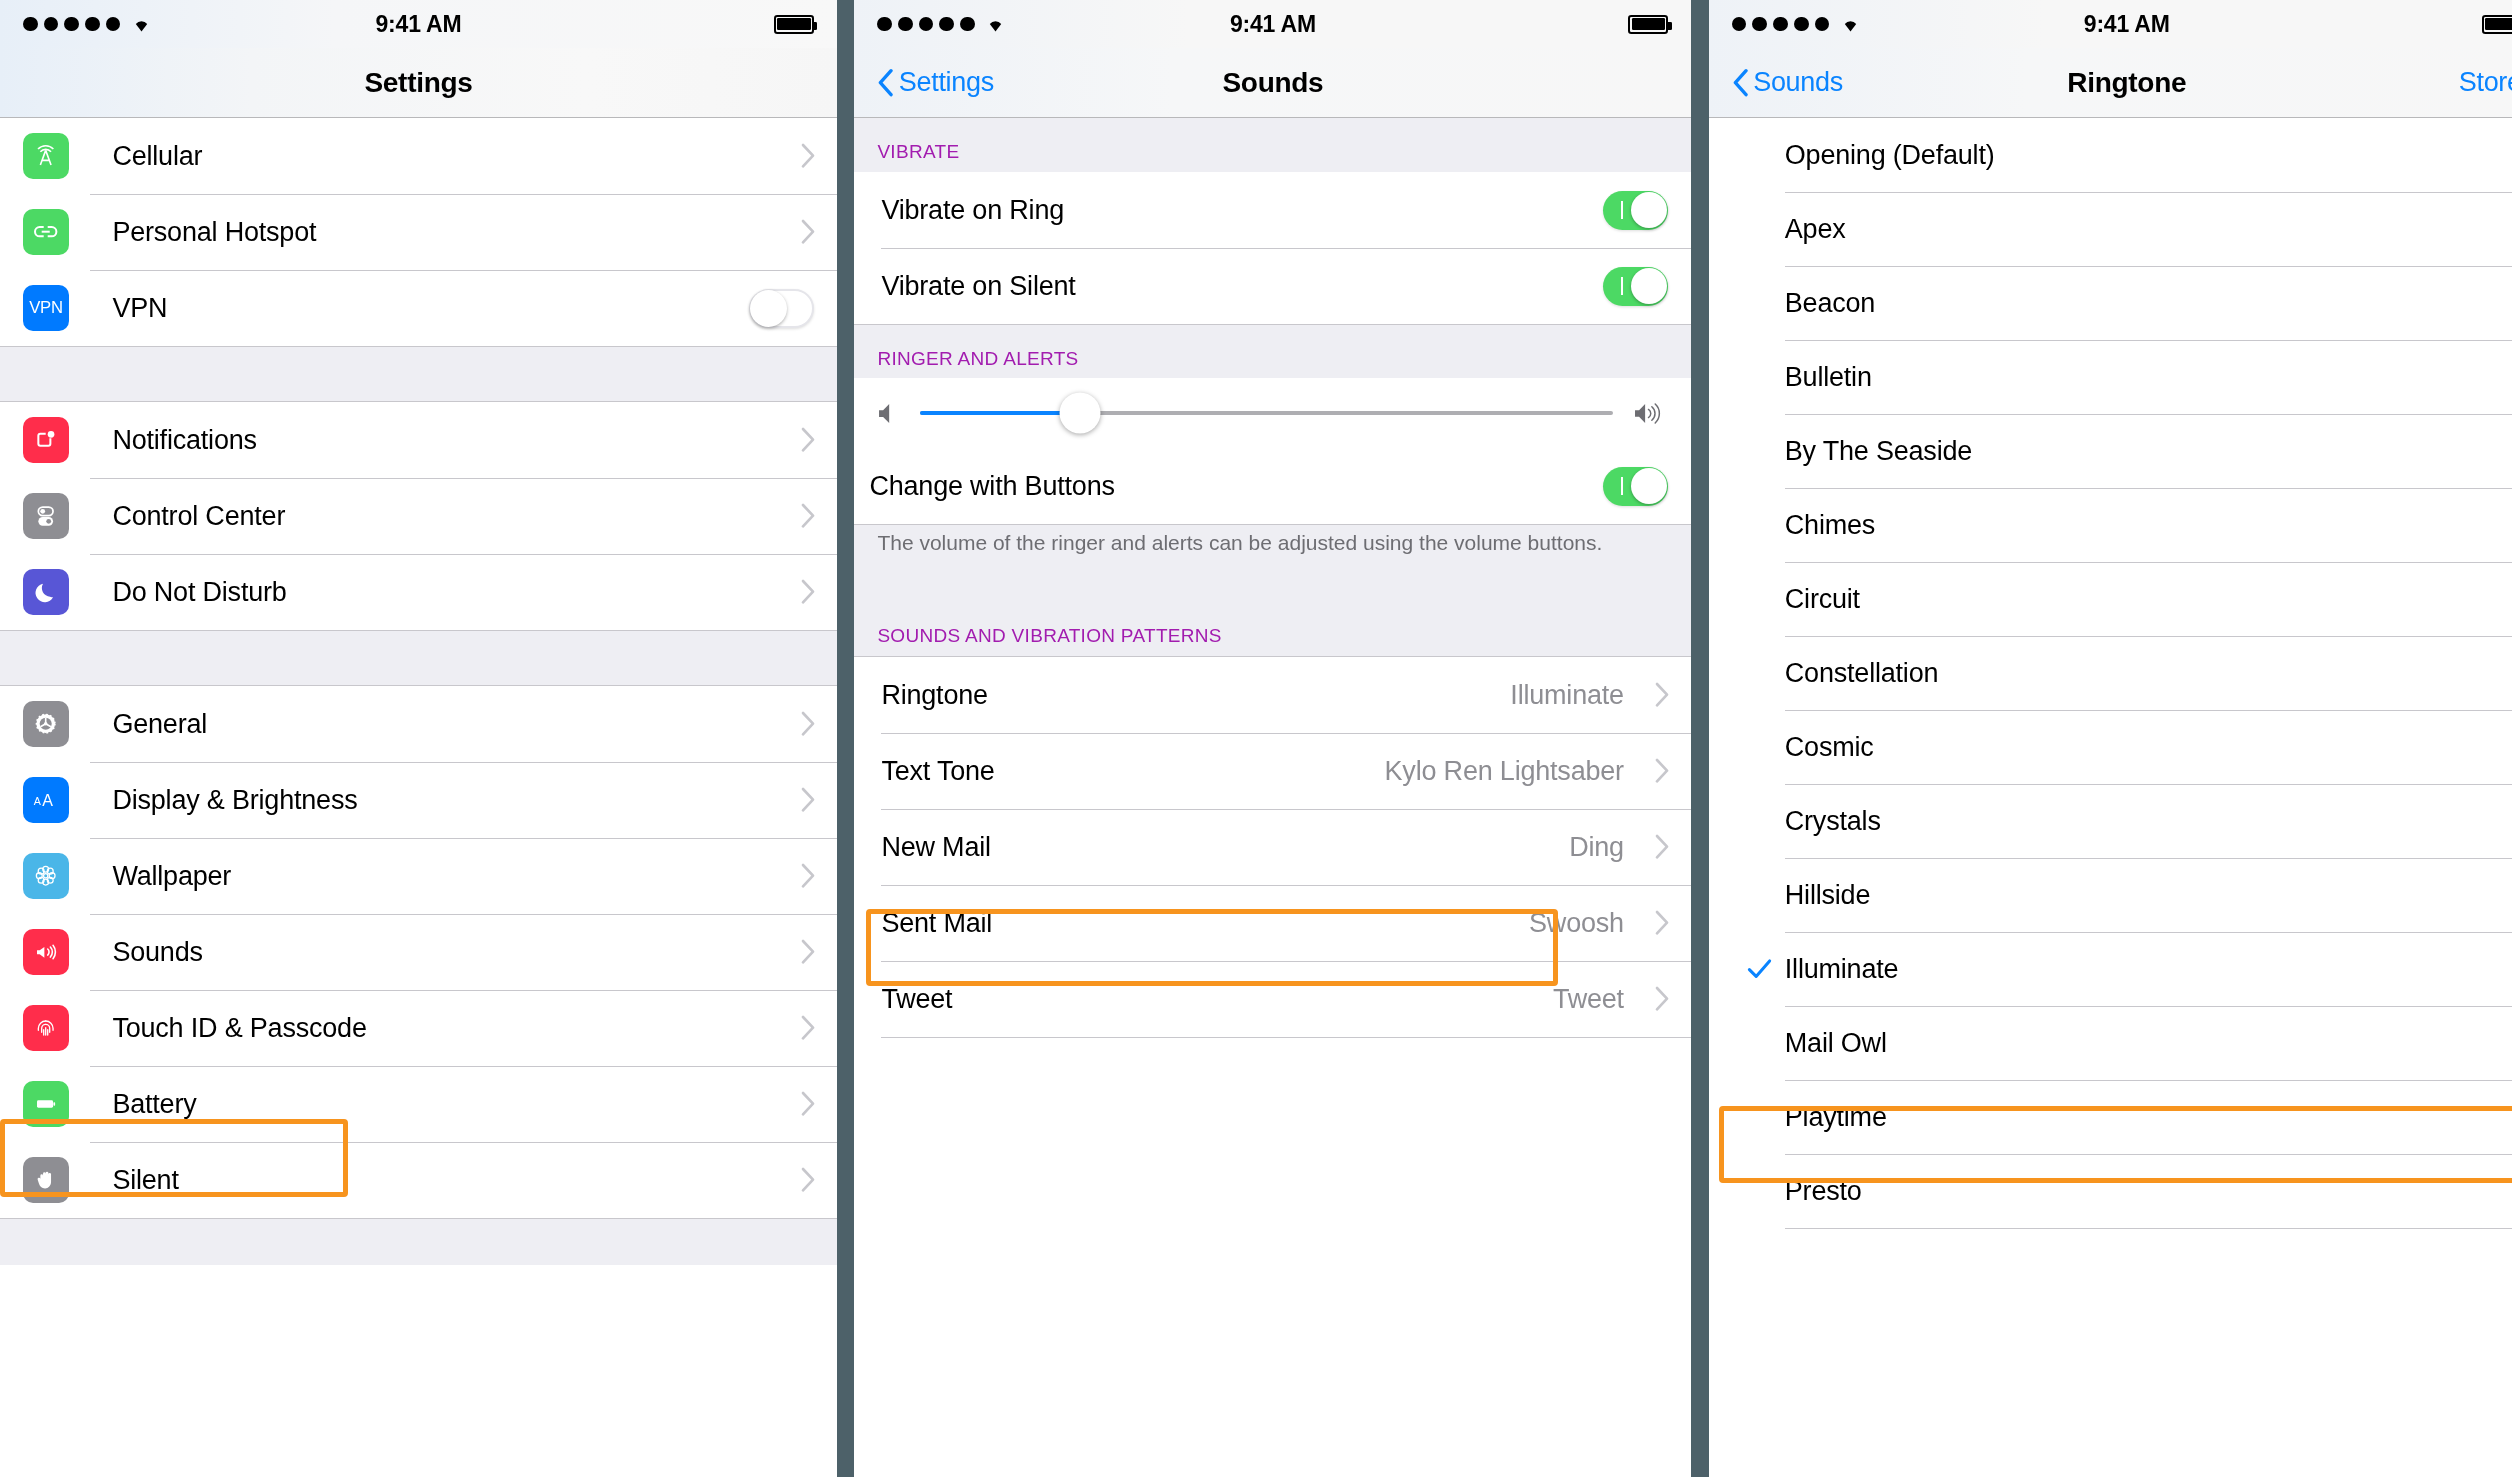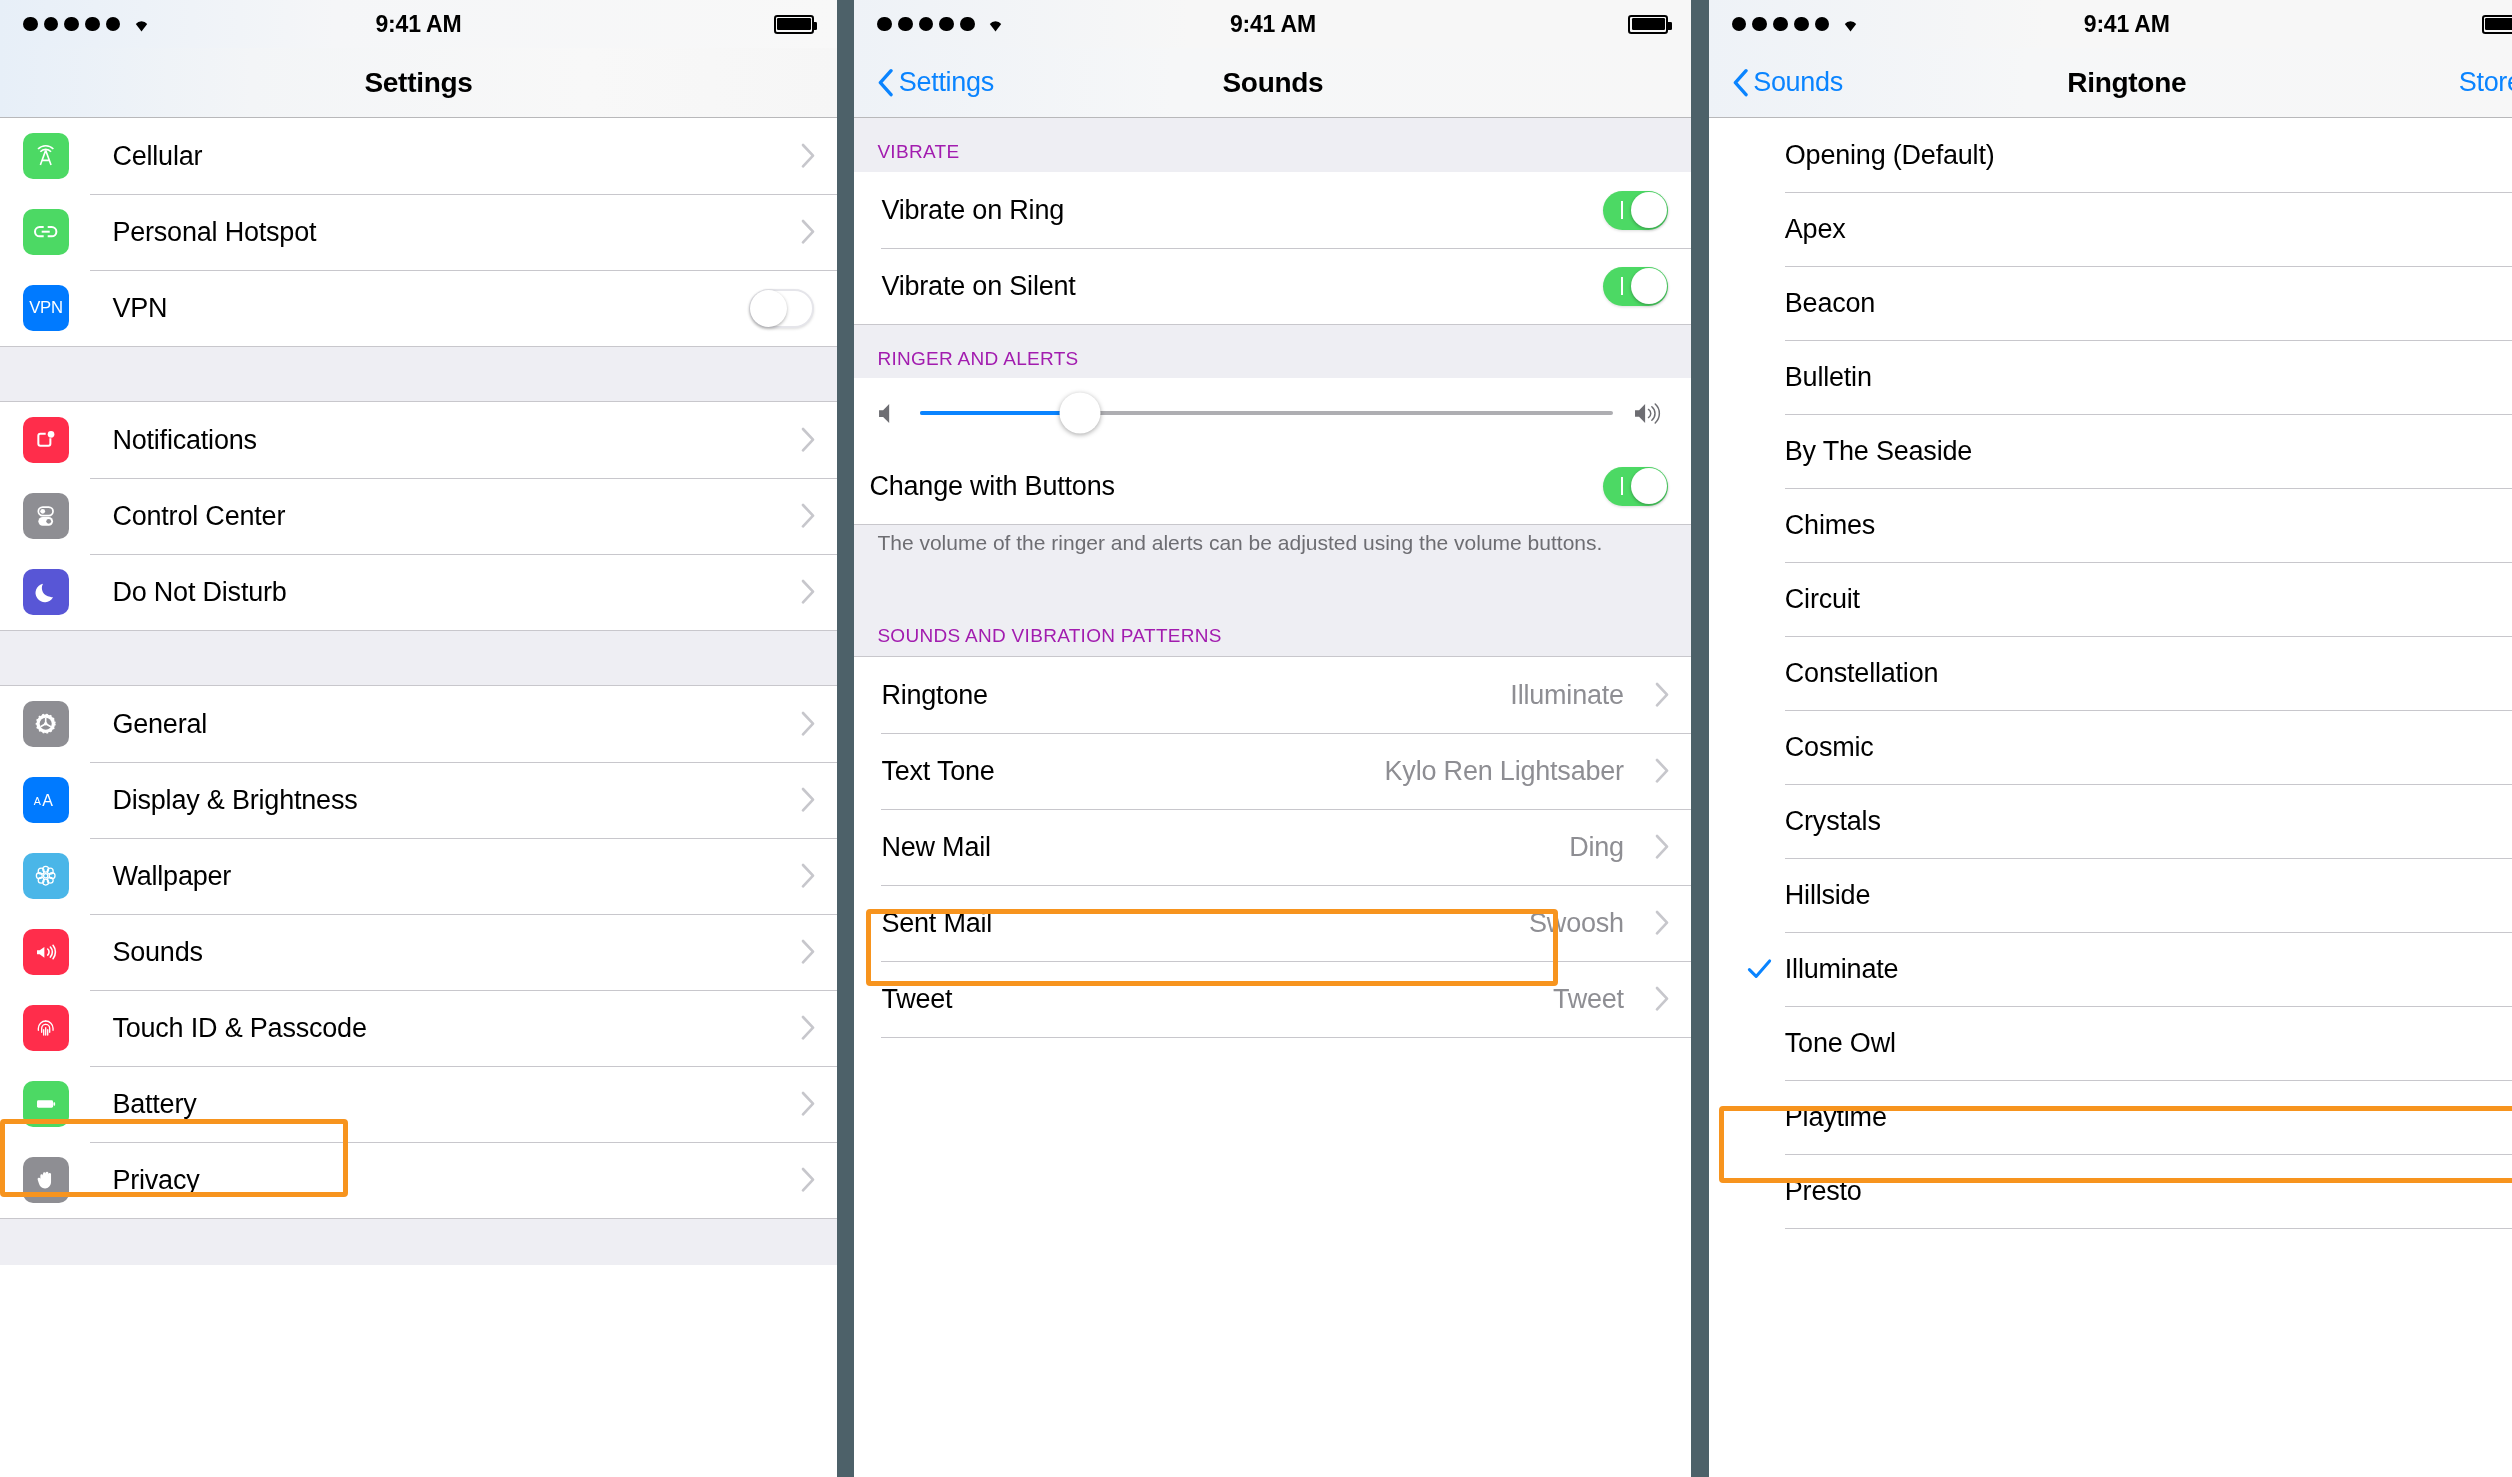--- a/index.html
+++ b/index.html
@@ -334,21 +334,21 @@
               </svg>
           </span>
         </div>
 
         <div class="row">
           <span class="ico" style="background:#8e8e93">
             <svg width="29.4" height="29.4" viewBox="0 0 44 44">
               <path d="M14 24 v-8 a2 2 0 0 1 4 0 v-3 a2 2 0 0 1 4 0 v-1 a2 2 0 0 1 4 0 v2 a2 2 0 0 1 4 0 v11 c0 6-4 10-9 10 -5 0-8-3-9-7 l-2-6 a2 2 0 0 1 4-1.5z" fill="#fff"></path>
             </svg>
           </span>
-          <span class="label">Privacy</span>
+          <span class="label">Silent</span>
           <span class="chev">
             <svg width="14.7" height="25.4" viewBox="0 0 22 38" fill="none" stroke="#c7c7cc" stroke-width="4" stroke-linecap="round" stroke-linejoin="round">
                 <polyline points="3,3 18,19 3,35"></polyline>
               </svg>
           </span>
         </div>
       </div>
 
       <div class="gap" style="height:47px;border-bottom:none"></div>
     </div>
@@ -592,21 +592,21 @@
         </div>
       <div class="rrow">
         <span class="check">
           <svg width="27" height="27" viewBox="0 0 40 40" fill="none" stroke="#0a84ff" stroke-width="4.5" stroke-linecap="round" stroke-linejoin="round">
               <polyline points="5,21 15,31 35,8"></polyline>
             </svg>
         </span>
         <span class="rlabel">Illuminate</span>
       </div>
       <div class="rrow">
-          <span class="rlabel">Tone Owl</span>
+          <span class="rlabel">Mail Owl</span>
         </div>
       <div class="rrow">
           <span class="rlabel">Playtime</span>
         </div>
       <div class="rrow">
           <span class="rlabel">Presto</span>
         </div>
       <div class="rrow"></div>
     </div>
 

